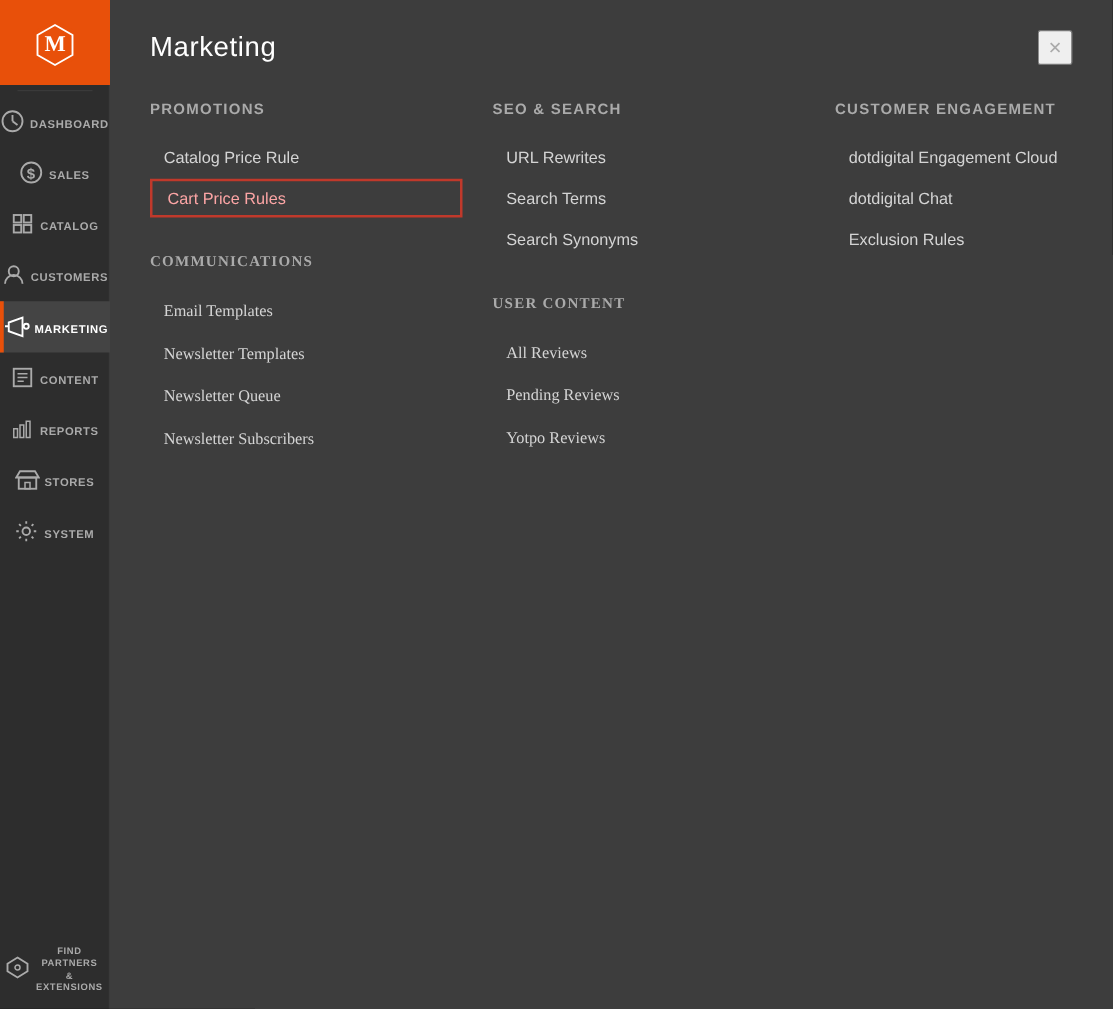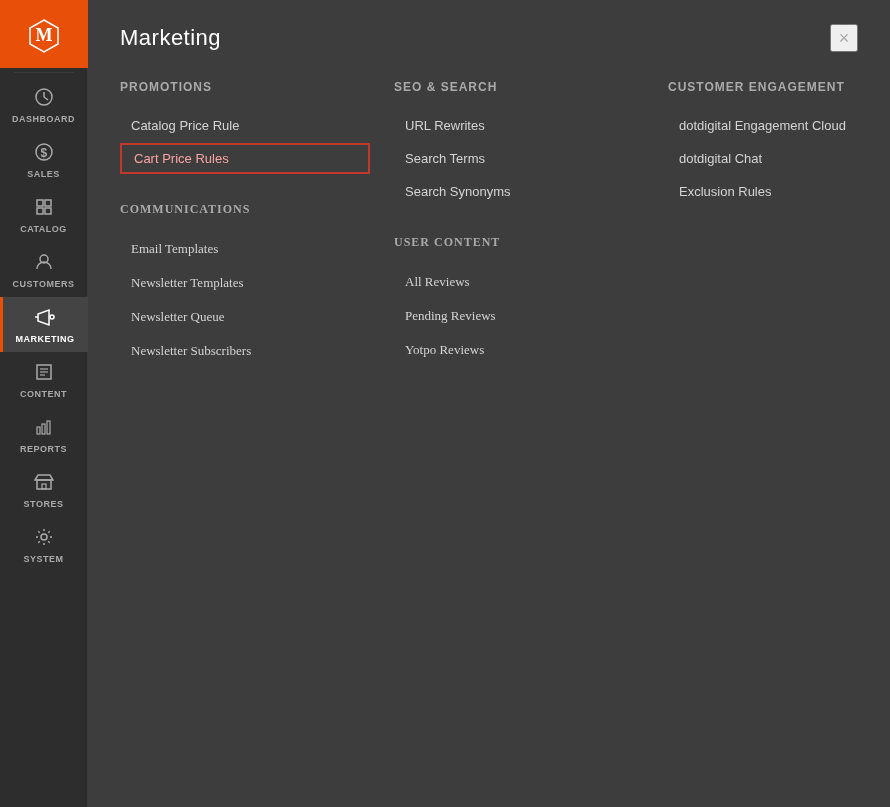--- a/index.html
+++ b/index.html
@@ -43,21 +43,21 @@
     .sidebar-divider {
       width: 60px;
       height: 1px;
       background: #3a3a3a;
       margin: 4px 0;
     }
 
     .sidebar-item {
       width: 88px;
       display: flex;
-      flex-direction: column;
+      flex-direction: row;
       align-items: center;
       justify-content: center;
       padding: 10px 4px 8px;
       cursor: pointer;
       color: #aaa;
       font-size: 9px;
       text-transform: uppercase;
       letter-spacing: 0.5px;
       text-align: center;
       gap: 4px;
@@ -272,20 +272,29 @@
   <div class="sidebar-item">
     <span class="sidebar-icon">
       <svg width="20" height="20" viewBox="0 0 20 20" fill="none">
           <circle cx="10" cy="10" r="3" stroke="#aaa" stroke-width="1.5"></circle>
           <path d="M10 2 L10 4 M10 16 L10 18 M2 10 L4 10 M16 10 L18 10 M4.3 4.3 L5.7 5.7 M14.3 14.3 L15.7 15.7 M4.3 15.7 L5.7 14.3 M14.3 5.7 L15.7 4.3" stroke="#aaa" stroke-width="1.5"></path>
         </svg>
     </span>
     <span class="sidebar-label">SYSTEM</span>
   </div>
 
+  <div class="sidebar-item" style="margin-top:auto; padding-bottom:12px;">
+    <span class="sidebar-icon">
+      <svg width="20" height="20" viewBox="0 0 20 20" fill="none">
+          <polygon points="10,2 18,7 18,13 10,18 2,13 2,7" stroke="#aaa" stroke-width="1.5" fill="none"></polygon>
+          <circle cx="10" cy="10" r="2" stroke="#aaa" stroke-width="1.2"></circle>
+        </svg>
+    </span>
+    <span class="sidebar-label" style="font-size:7.5px; line-height:1.3;">FIND PARTNERS<br>&amp; EXTENSIONS</span>
+  </div>
 </nav>
 
 <div class="main">
   <div class="panel">
 
     <div class="panel-header">
       <h1 class="panel-title">Marketing</h1>
       <button class="close-btn">×</button>
     </div>
 

